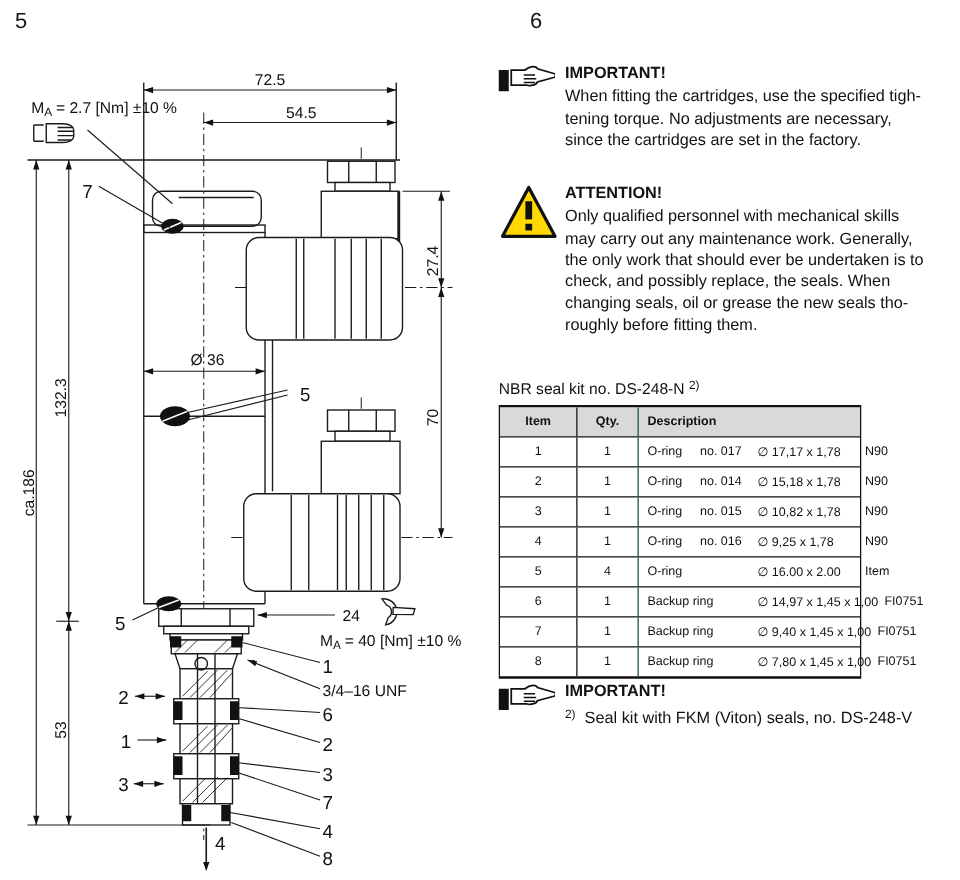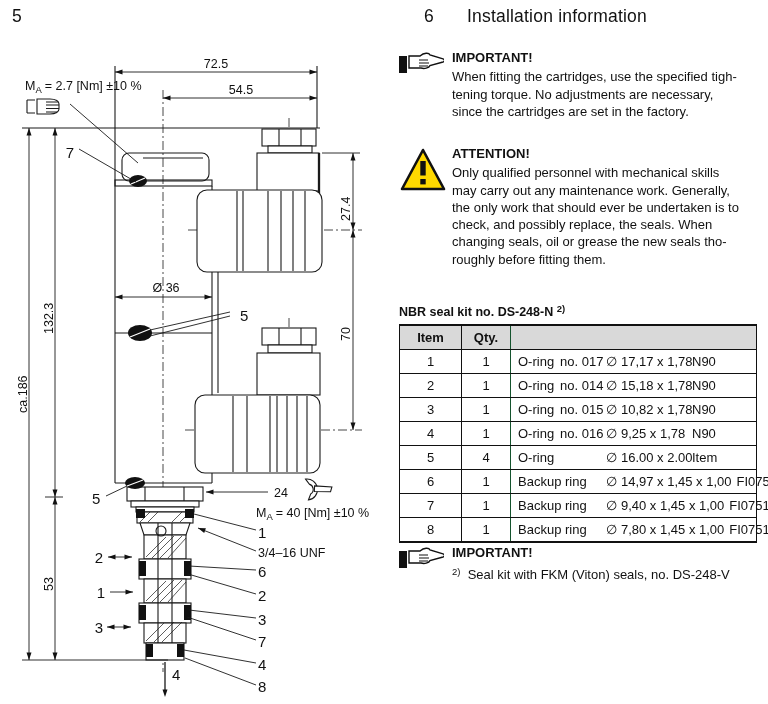--- a/index.html
+++ b/index.html
@@ -24,23 +24,23 @@
   .ah{fill:#111;stroke:none}
 
   
   .note{position:absolute;left:452px;width:318px;font-size:13px;line-height:17.3px;color:#111}
   .note .hd{font-weight:bold;margin-bottom:2px}
   .note-icon{position:absolute;left:398px;width:46px;height:30px}
   .warn-icon{position:absolute;left:399px;top:147px;width:48px;height:46px}
   .sup{font-size:9.5px;vertical-align:4px}
 
   
-  #table-title{position:absolute;left:399px;top:303px;font-size:12.5px;font-weight:bold}
-  .skt{position:absolute;left:399px;top:324px;width:358px;border:1px solid #111;
-       border-top-width:2px;border-bottom-width:2px;font-size:13px;box-sizing:border-box}
+  #table-title{position:absolute;left:399px;top:303px;font-size:12.5px;font-weight:normal}
+  .skt{position:absolute;left:399px;top:324px;width:290px;border:1px solid #111;
+       border-top-width:2px;border-bottom-width:2px;font-size:10px;box-sizing:border-box}
   .skt .row{display:flex;height:23px;border-top:1px solid #111}
   .skt .row:first-child{border-top:none}
   .skt .hdr{background:#d9d9d9;font-weight:bold;border-top:none}
   .skt .hdr + .row{border-top-width:1.5px}
   .c-item{width:61px;flex:none;display:flex;align-items:center;justify-content:center;border-right:1px solid #111}
   .c-qty{width:48px;flex:none;display:flex;align-items:center;justify-content:center;border-right:1px solid #14532d}
   .c-desc{flex:1;display:flex;align-items:center;padding-left:7px;white-space:nowrap}
   .dn{display:inline-block;width:42px}
   .dno{display:inline-block;width:46px}
   .ds{display:inline-block;width:86px}
@@ -48,21 +48,20 @@
   .br .ds{width:auto;margin-right:5px}
 </style>
 </head>
 <body>
 
 <div class="sec-title" id="title-left">
   <span class="num">5</span>
 </div>
 <div class="sec-title" id="title-right">
   <span class="num">6</span>
-  <span>Installation information</span>
 </div>
 
 <svg id="drawing" viewBox="0 0 396 704">
   <defs>
     <path id="ah" d="M0,0 L-7.5,-2.5 L-7.5,2.5 Z"></path>
   </defs>
 
   <g class="cl">
     <path d="M163,90 V672"></path>
     <path d="M188,230 H362"></path>
@@ -284,20 +283,21 @@
 
 <div id="table-title">
   <span>NBR seal kit no. DS-248-N</span>
   <span class="sup">2)</span>
 </div>
 
 <div class="skt">
   <div class="row hdr">
     <div class="c-item">Item</div>
     <div class="c-qty">Qty.</div>
+    <div class="c-desc">Description</div>
   </div>
   <div class="row">
     <div class="c-item">1</div>
     <div class="c-qty">1</div>
     <div class="c-desc">
         <span class="dn">O-ring</span>
         <span class="dno">no. 017</span>
         <span class="ds">∅ 17,17 x 1,78</span>
         <span>N90</span>
       </div>

